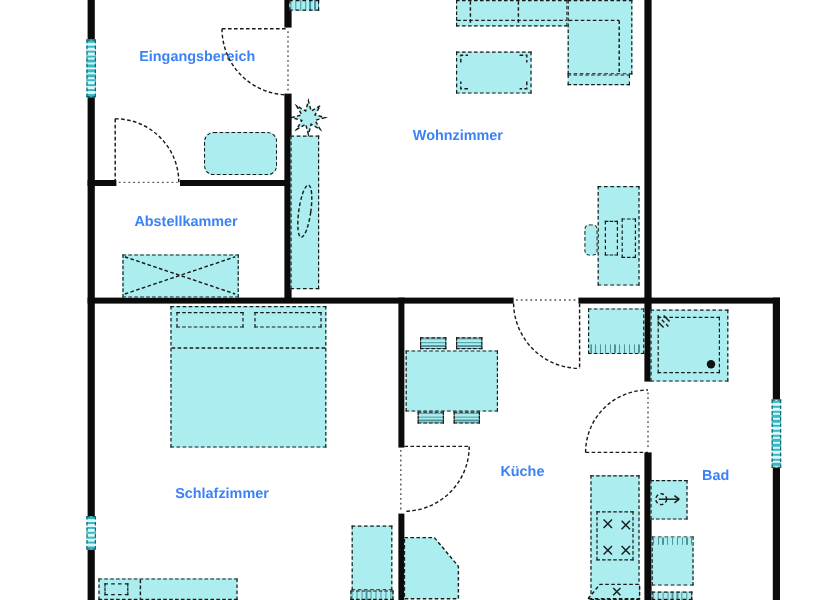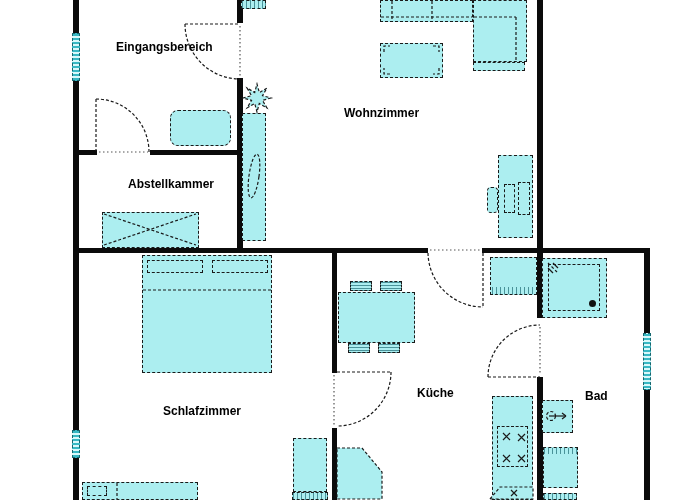--- a/index.html
+++ b/index.html
@@ -9,21 +9,21 @@
   .furn{position:absolute;background:#aceef0;border:1px dashed #1a1a1a;box-sizing:border-box;}
   .ghost{background:transparent;}
   .round{border-radius:8px;}
   .window{position:absolute;box-sizing:border-box;border:1px dashed #16666e;
           background-color:#d8f8fa;
           background-image:repeating-linear-gradient(180deg,#38b8c4 0 2px,rgba(0,0,0,0) 2px 4px);}
   .hatch-v{background-color:#aceef0;
            background-image:repeating-linear-gradient(90deg,rgba(8,86,96,.6) 0 1px,rgba(0,0,0,0) 1px 4px);}
   .hatch-h{background-color:#aceef0;
            background-image:repeating-linear-gradient(180deg,rgba(8,86,96,.6) 0 1px,rgba(0,0,0,0) 1px 3px);}
-  .label{position:absolute;font-weight:bold;font-size:12px;color:#000000;white-space:nowrap;}
+  .label{position:absolute;font-weight:bold;font-size:12px;color:#3b82f6;white-space:nowrap;}
   .overlay{position:absolute;left:0;top:0;pointer-events:none;}
   .dot{position:absolute;background:#111;border-radius:50%;}
 </style>
 </head>
 <body>
 
 <div class="plan">
 
   <div class="wall" style="left:73px;top:0;width:6px;height:500px"></div>
   <div class="wall" style="left:237px;top:0;width:6px;height:23px"></div>
@@ -37,23 +37,23 @@
   <div class="wall" style="left:332px;top:428px;width:5px;height:72px"></div>
   <div class="wall" style="left:537px;top:248px;width:6px;height:70px"></div>
   <div class="wall" style="left:537px;top:377px;width:6px;height:123px"></div>
   <div class="wall" style="left:644px;top:248px;width:6px;height:252px"></div>
 
   <div class="window" style="left:72px;top:33px;width:8px;height:48px"></div>
   <div class="window" style="left:72px;top:430px;width:8px;height:28px"></div>
   <div class="window" style="left:643px;top:333px;width:8px;height:57px"></div>
 
   <div class="label" style="left:116px;top:40px">Eingangsbereich</div>
-  <div class="label" style="left:128px;top:177px">Abstellkammer</div>
+  <div class="label" style="left:112px;top:177px">Abstellkammer</div>
   <div class="label" style="left:344px;top:106px">Wohnzimmer</div>
-  <div class="label" style="left:163px;top:404px">Schlafzimmer</div>
+  <div class="label" style="left:146px;top:404px">Schlafzimmer</div>
   <div class="label" style="left:417px;top:386px">Küche</div>
   <div class="label" style="left:585px;top:389px">Bad</div>
 
   <div class="furn round" style="left:170px;top:110px;width:61px;height:36px"></div>
 
   <div class="furn" style="left:102px;top:212px;width:97px;height:36px"></div>
 
   <div class="furn hatch-v" style="left:241px;top:0;width:25px;height:9px"></div>
   <div class="furn" style="left:242px;top:113px;width:24px;height:128px"></div>
   <div class="furn" style="left:380px;top:0;width:93px;height:22px"></div>

